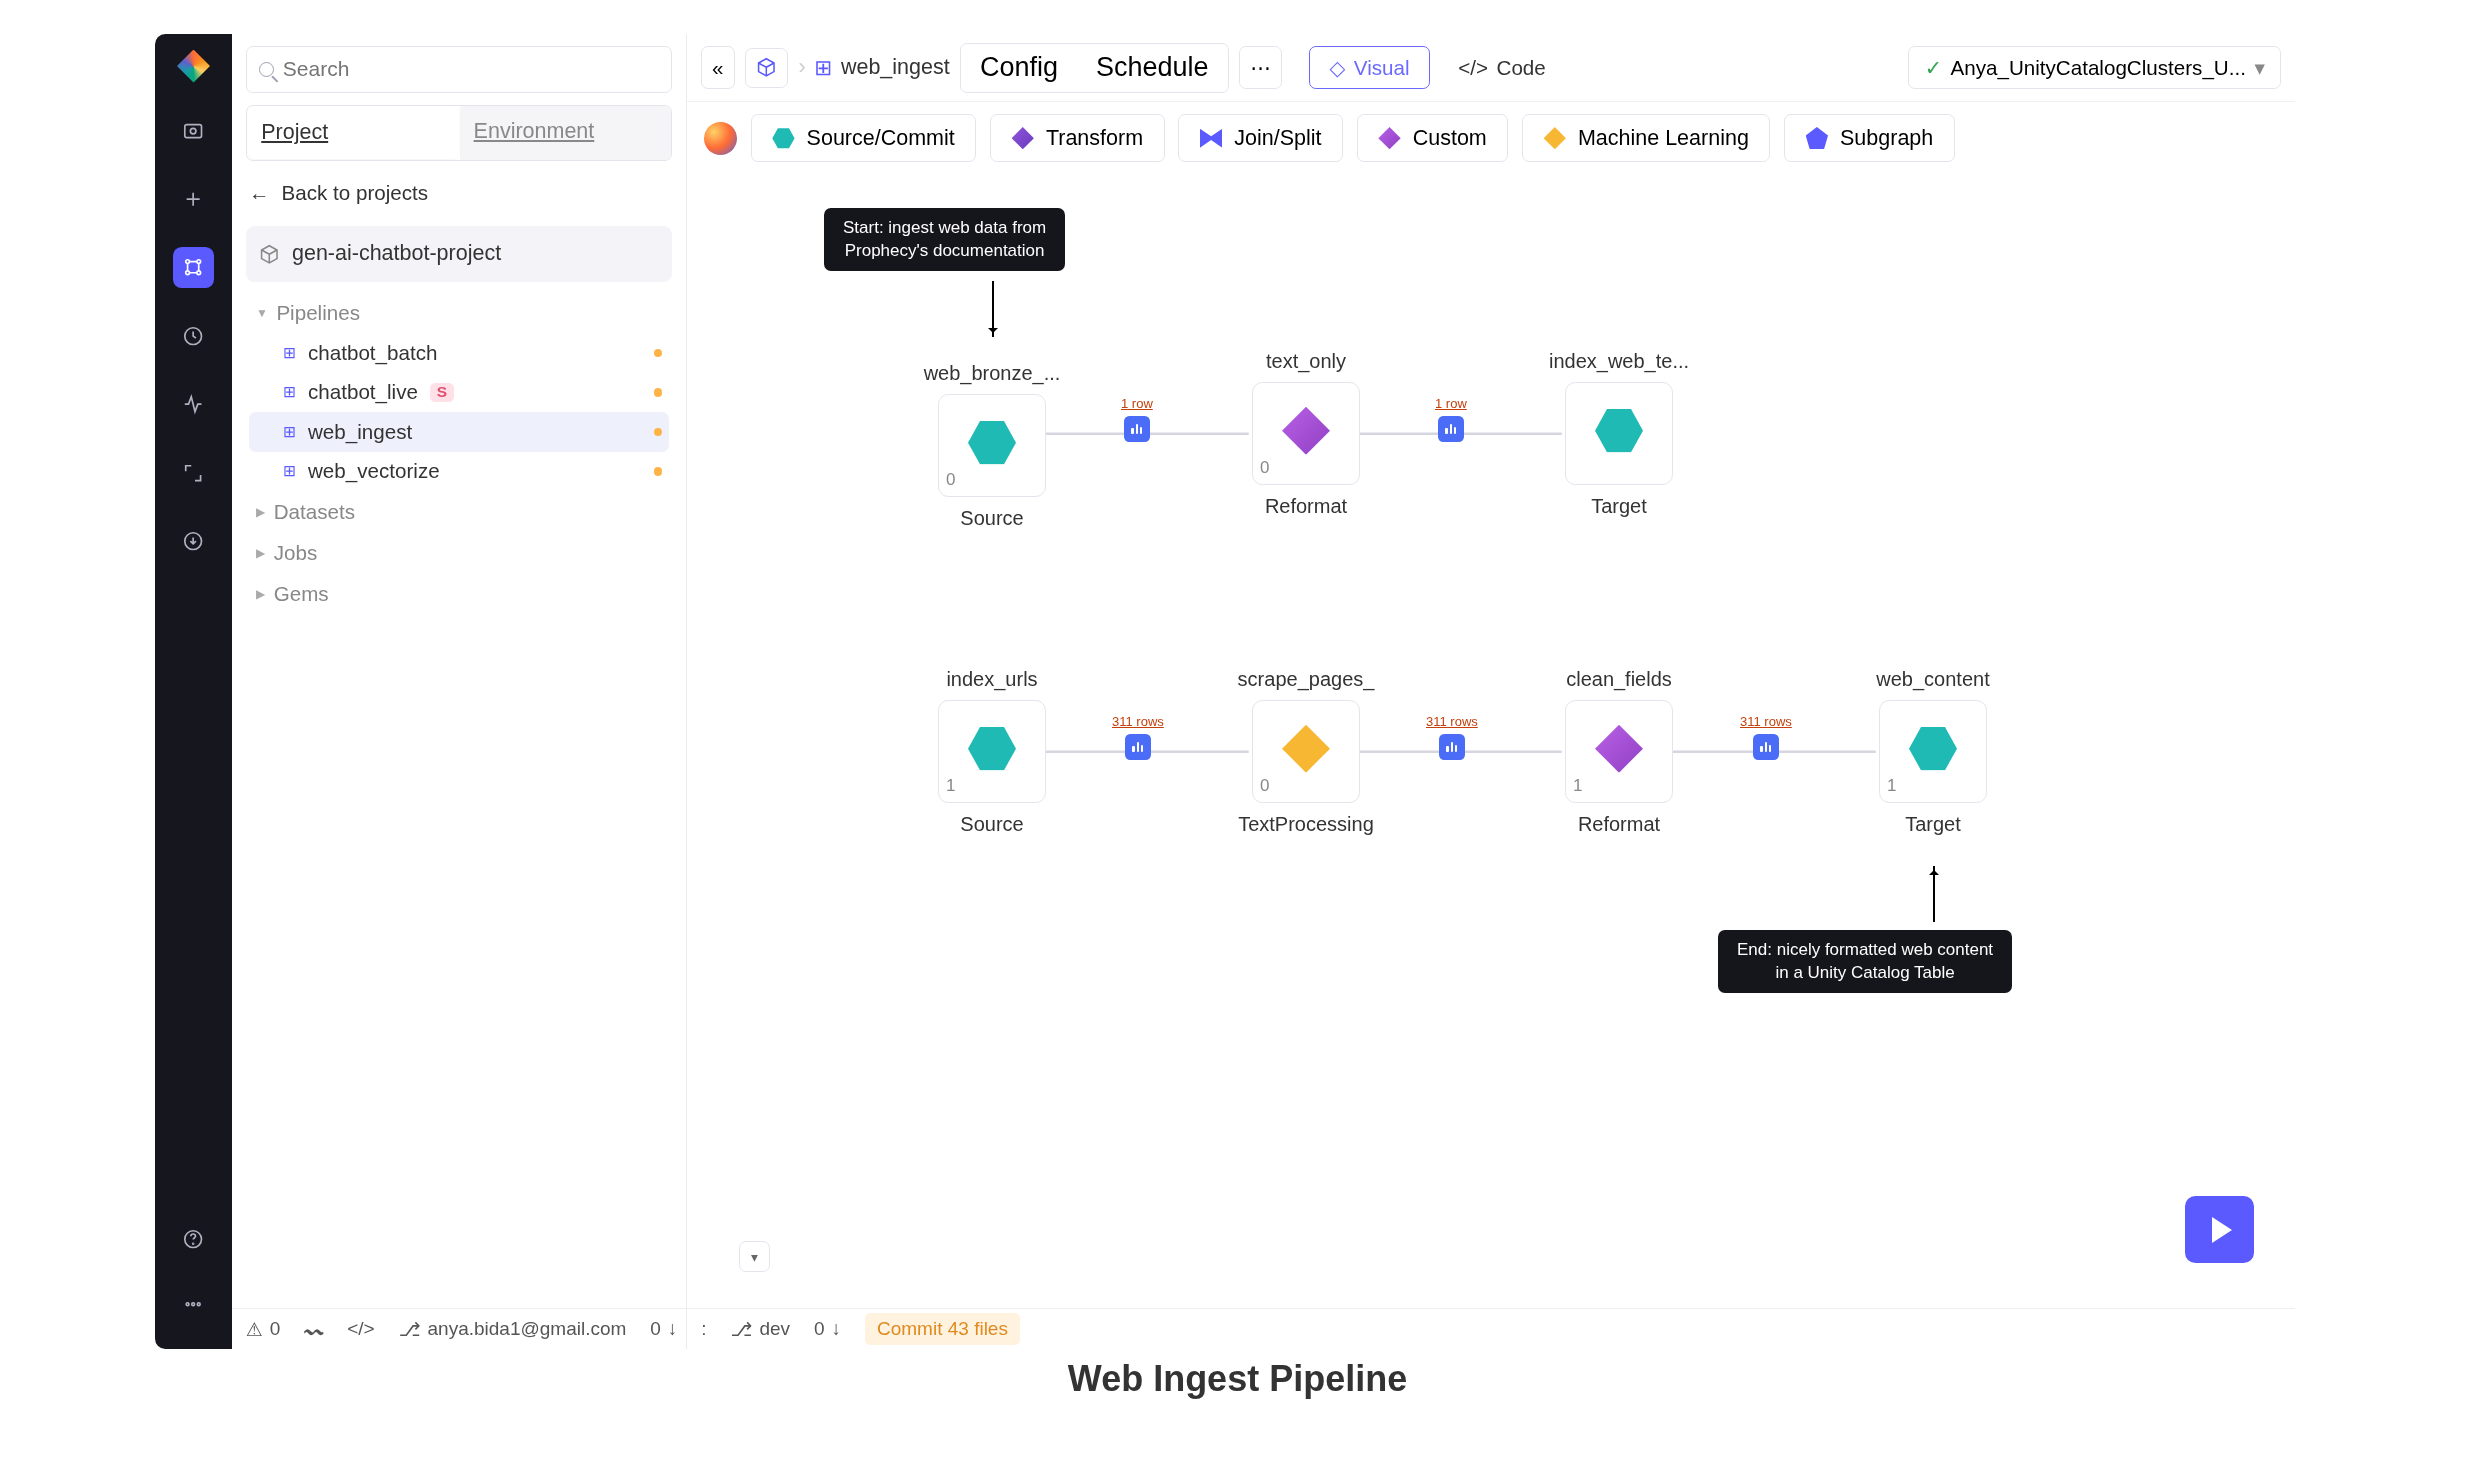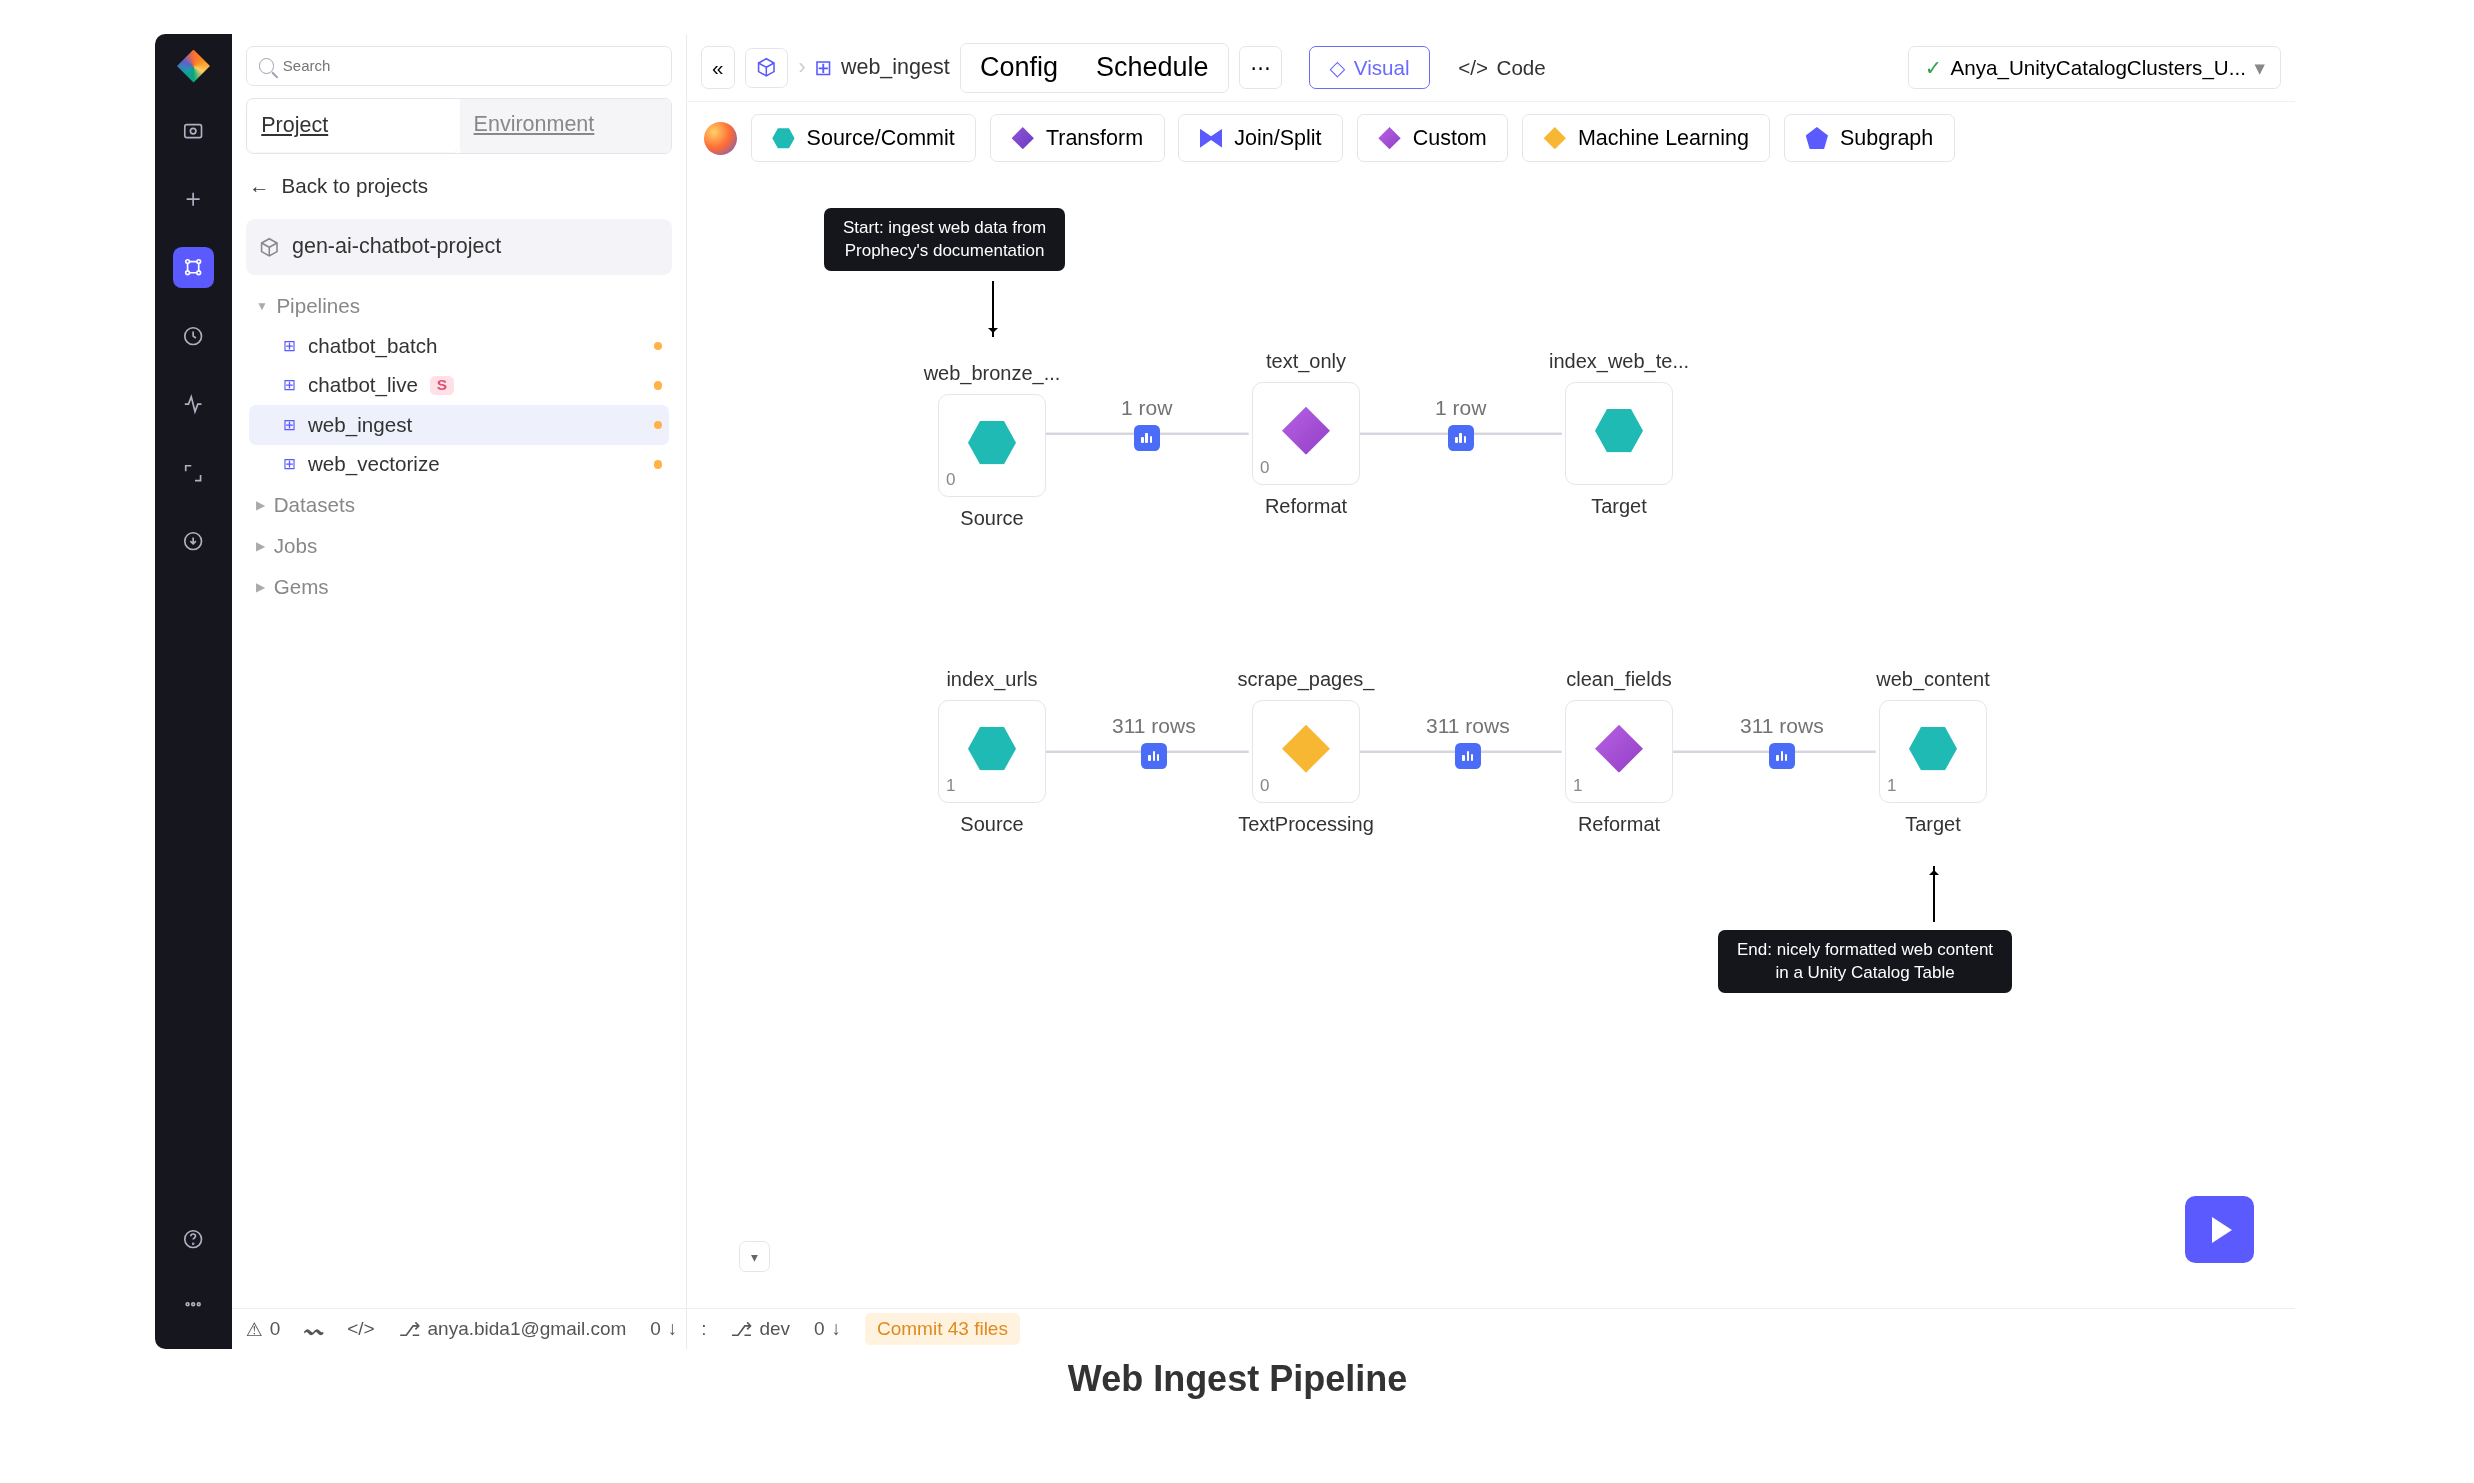--- a/index.html
+++ b/index.html
@@ -7,21 +7,21 @@
 .app-frame { position: absolute; left: 155px; top: 34px; width: 2140px; height: 1315px; background: #fff; border-radius: 10.3px; overflow: hidden; display: flex; }
 .left-rail { width: 77px; background: #16161f; display: flex; flex-direction: column; align-items: center; padding-top: 15.5px; gap: 27.5px; }
 .left-rail .logo-icon { width: 33px; height: 33px; background: conic-gradient(#ff6b35, #f7931e, #ffd166, #06a77d, #1b9aaa, #5e60ce, #ff6b35); border-radius: 50%; clip-path: polygon(50% 0%, 100% 50%, 50% 100%, 0% 50%); }
 .rail-item { width: 41px; height: 41px; display: flex; align-items: center; justify-content: center; border-radius: 8.6px; color: #b0b0c0; cursor: pointer; }
 .rail-item.active { background: #5a5aff; color: #fff; }
 .rail-item svg { width: 22.3px; height: 22.3px; stroke: currentColor; fill: none; stroke-width: 1.8; }
 .rail-bottom { margin-top: auto; display: flex; flex-direction: column; align-items: center; gap: 24px; padding-bottom: 24px; }
 .sidebar { width: 455px; background: #fff; border-right: 0.9px solid #eaeaf0; display: flex; flex-direction: column; }
 .search-wrap { padding: 12px 13.7px; }
 .search-box { width: 100%; border: 0.9px solid #e4e4ec; border-radius: 6.9px; padding: 10.3px 12px; display: flex; align-items: center; gap: 8.6px; color: #a0a0b0; }
-.search-box input { border: none; outline: none; flex: 1; font-size: 15px; color: #333; background: transparent; }
+.search-box input { border: none; outline: none; flex: 1; font-size: 21px; color: #333; background: transparent; }
 .search-box .mag { width: 15.5px; height: 15.5px; border: 1.7px solid #a0a0b0; border-radius: 50%; position: relative; }
 .search-box .mag::after { content: ''; position: absolute; width: 7.7px; height: 1.7px; background: #a0a0b0; bottom: -3.4px; right: -5.2px; transform: rotate(45deg); }
 .tab-row { padding: 0 13.7px; }
 .tabs { display: flex; border: 0.9px solid #e4e4ec; border-radius: 6.9px; overflow: hidden; }
 .tab { flex: 1; text-align: left; padding: 13.7px; font-size: 21.5px; font-weight: 500; color: #888; cursor: pointer; text-decoration: underline; }
 .tab.active { background: #fff; color: #333; box-shadow: 0 0.9px 1.7px rgba(0,0,0,0.04); border-radius: 6.9px; margin: 0.9px; }
 .tab:not(.active) { background: #f5f5f8; }
 .back-link { padding: 20.6px 17px; display: flex; align-items: center; gap: 12px; font-size: 20.6px; color: #333; cursor: pointer; }
 .back-link .arrow { font-size: 20.6px; }
 .proj-row { margin: 0 13.7px; padding: 15.5px 13.7px; background: #f4f4f8; border-radius: 8.6px; display: flex; align-items: center; gap: 12px; font-size: 21.5px; color: #333; cursor: pointer; }
@@ -61,21 +61,21 @@
 .bowtie { width: 22.3px; height: 19px; background: #5a5aff; clip-path: polygon(0 0, 50% 40%, 100% 0, 100% 100%, 50% 60%, 0 100%); }
 .pentagon { background: #5a5aff; clip-path: polygon(50% 0%, 100% 38%, 82% 100%, 18% 100%, 0% 38%); }
 .canvas { flex: 1; position: relative; background: #fff; }
 .node { position: absolute; display: flex; flex-direction: column; align-items: center; width: 112px; }
 .node-label-top { font-size: 20px; color: #333; margin-bottom: 8.6px; white-space: nowrap; }
 .node-box { width: 108px; height: 103px; border: 0.9px solid #e4e4ec; border-radius: 10.3px; display: flex; align-items: flex-end; justify-content: flex-start; position: relative; background: #fff; padding: 5.2px 6.9px; }
 .node-box .count { font-size: 17px; color: #888; }
 .node-shape { position: absolute; left: 50%; top: 50%; transform: translate(-50%,-55%); width: 48px; height: 48px; }
 .node-sublabel { font-size: 20px; color: #333; margin-top: 10.3px; }
 .edge-chip { position: absolute; display: flex; flex-direction: column; align-items: center; }
-.edge-chip .rows { font-size: 21px; color: #737373; margin-bottom: 5.2px; white-space: nowrap; }
+.edge-chip .rows { font-size: 13px; color: #c2410c; margin-bottom: 5.2px; white-space: nowrap; text-decoration: underline; }
 .edge-chip .chip { width: 26px; height: 26px; background: #4a6cf7; border-radius: 5.2px; display: flex; align-items: center; justify-content: center; }
 .edge-chip .chip .bars { display: flex; gap: 1.7px; align-items: flex-end; }
 .edge-chip .chip .bars span { width: 2.6px; background: #fff; border-radius: 0.9px; }
 .edge-chip .chip .bars span:nth-child(1){height:6px}.edge-chip .chip .bars span:nth-child(2){height:9.5px}.edge-chip .chip .bars span:nth-child(3){height:6.9px}
 .annot { position: absolute; background: #15151c; color: #fff; font-size: 17px; padding: 8.6px 19px; border-radius: 6.9px; text-align: center; line-height: 1.35; }
 .arrow-down { position: absolute; width: 1.7px; height: 43px; background: #000; }
 .arrow-down::after { content: ''; position: absolute; bottom: -0.9px; left: -4.3px; border: 5.2px solid transparent; border-top-color: #000; }
 .arrow-up { position: absolute; width: 1.7px; height: 43px; background: #000; }
 .arrow-up::after { content: ''; position: absolute; top: -0.9px; left: -4.3px; border: 5.2px solid transparent; border-bottom-color: #000; }
 .run-btn { position: absolute; right: 41px; bottom: 86px; width: 69px; height: 67px; background: #5a5aff; border-radius: 10.3px; display: flex; align-items: center; justify-content: center; cursor: pointer; }

